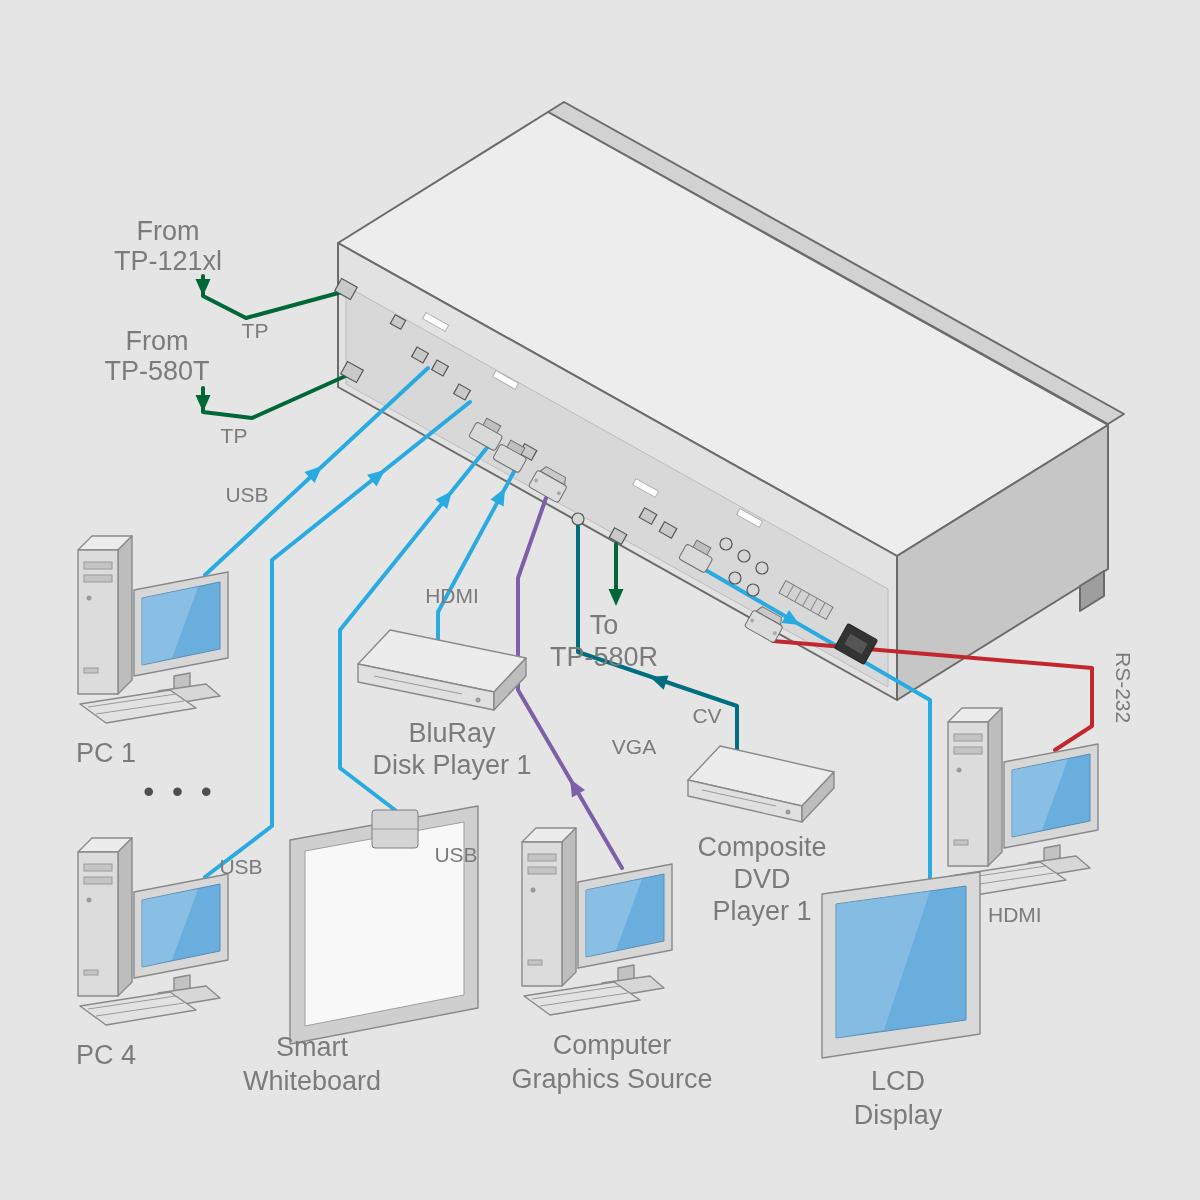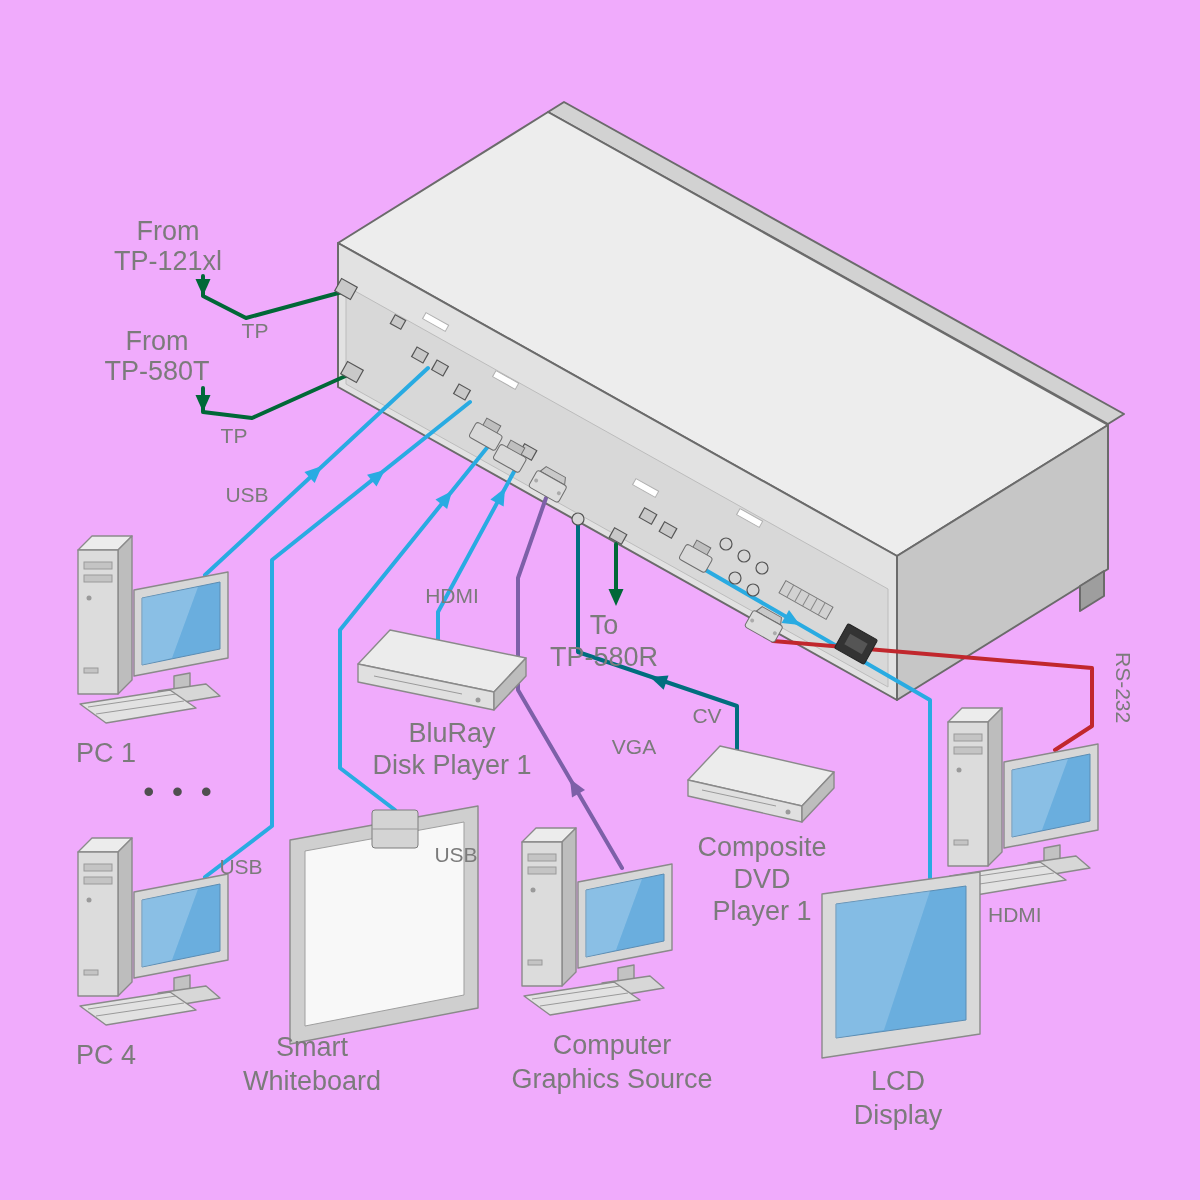--- a/index.html
+++ b/index.html
@@ -1,16 +1,16 @@
 <!DOCTYPE html>
 <html><head>
 <meta charset="utf-8">
 <style>
   html,body{margin:0;padding:0;background:#ffffff;}
-  .canvas{width:1200px;height:1200px;position:relative;background:#f0abfc;
+  .canvas{width:1200px;height:1200px;position:relative;background:#e5e5e5;
           font-family:"Liberation Sans",sans-serif;overflow:hidden;}
   svg{display:block;}
   text{font-family:"Liberation Sans",sans-serif;}
   .lbl{font-size:27px;fill:#7b7b7b;}
   .cable-lbl{font-size:21px;fill:#7b7b7b;}
   .dots{font-size:30px;fill:#4f4f4f;font-weight:bold;letter-spacing:5px;}
   .face{stroke:#6b6b6b;stroke-width:2;stroke-linejoin:round;}
   .shape{stroke:#8a8a8a;stroke-width:1.4;stroke-linejoin:round;}
   .port{fill:#c9c9c9;stroke:#555555;stroke-width:1.2;}
   .rca{fill:#d6d6d6;stroke:#555555;stroke-width:1.2;}

